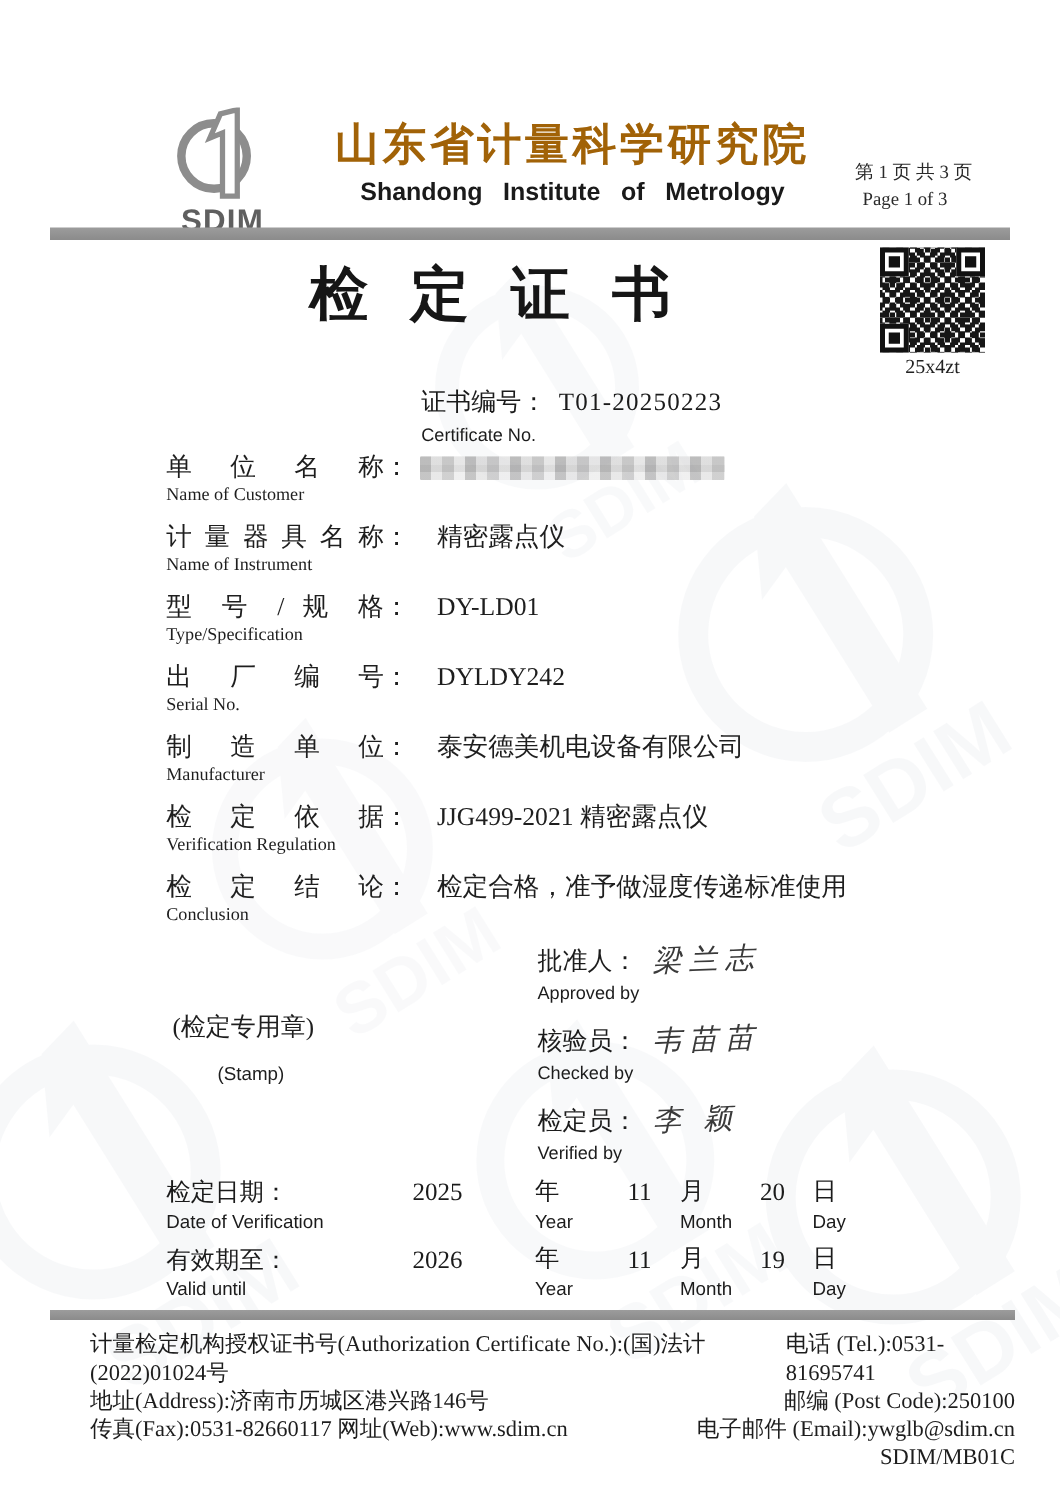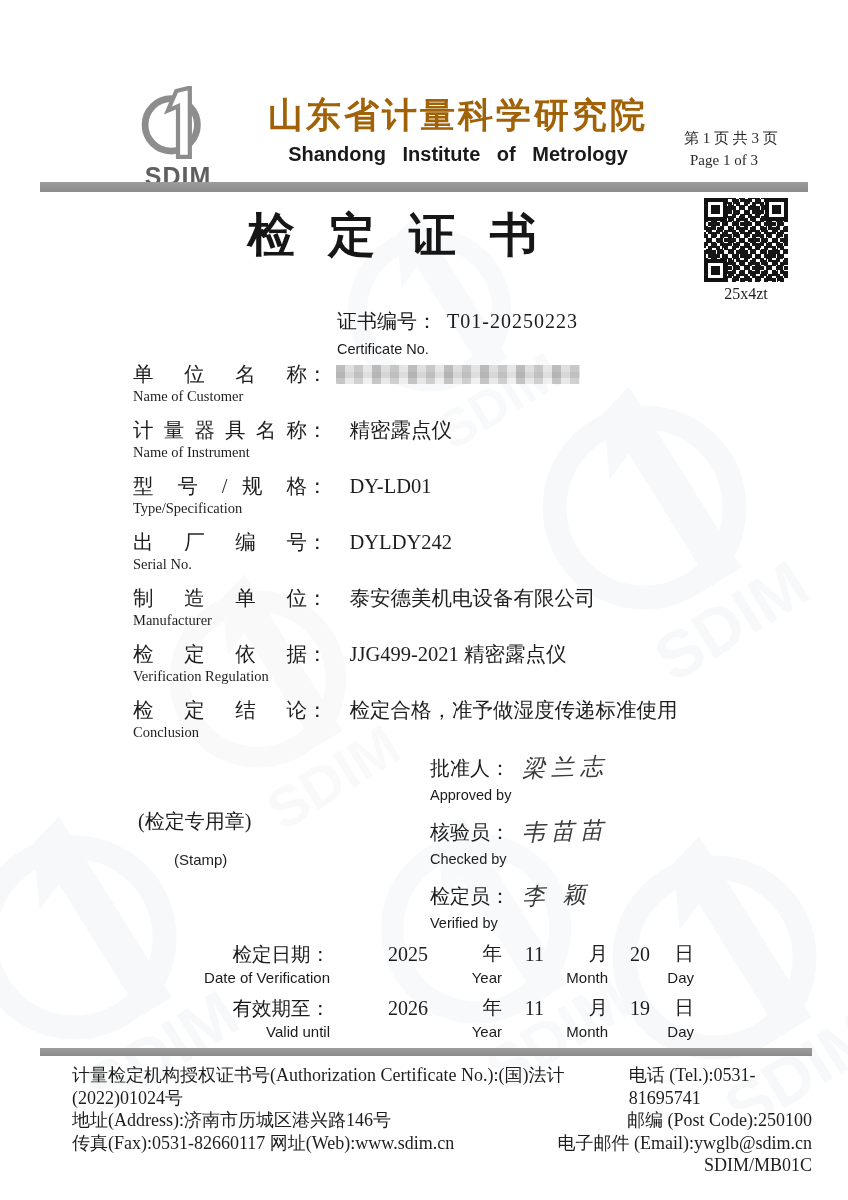--- a/index.html
+++ b/index.html
@@ -58,21 +58,21 @@
   .stamp-en { font-family:"Liberation Sans", sans-serif; font-size:15px; margin:16px 0 0 36px; color:#1e1e1e; }
   
   .sigs { position:absolute; left:430px; top:752px; width:320px; }
   .sig { margin-bottom:13px; }
   .s-line1 { display:flex; align-items:baseline; }
   .s-label { font-family:"Liberation Sans", sans-serif; font-weight:500; font-size:20px; color:#1c1c1c; }
   .s-name { font-size:23px; margin-left:12px; color:#3a3a3a; font-style:italic; letter-spacing:6px; transform:rotate(-2deg); }
   .s-line2 { font-family:"Liberation Sans", sans-serif; font-size:14.5px; margin-top:4px; color:#1c1c1c; }
   
   .dates { position:absolute; left:133px; top:942px; width:580px; }
-  .date-row { display:grid; grid-template-columns:197px 98px 74px 42px 64px 42px 44px; margin-bottom:10px;text-align:right; }
+  .date-row { display:grid; grid-template-columns:197px 98px 74px 42px 64px 42px 44px; margin-bottom:10px; }
   .dc-cn { font-size:19.5px; line-height:24px; color:#1b1b1b; }
   .dc-label { font-family:"Liberation Sans", sans-serif; font-weight:500; }
   .dc-en { font-family:"Liberation Sans", sans-serif; font-size:15px; line-height:17px; margin-top:3px; color:#1b1b1b; }
   .num { font-size:20px; }
   
   .footer { position:absolute; left:72px; top:1064px; width:740px; font-size:18px; line-height:22.5px; color:#1d1d1d; }
   .f-row { display:flex; justify-content:space-between; }
   .f-right-only { justify-content:flex-end; }
 </style>
 </head>

